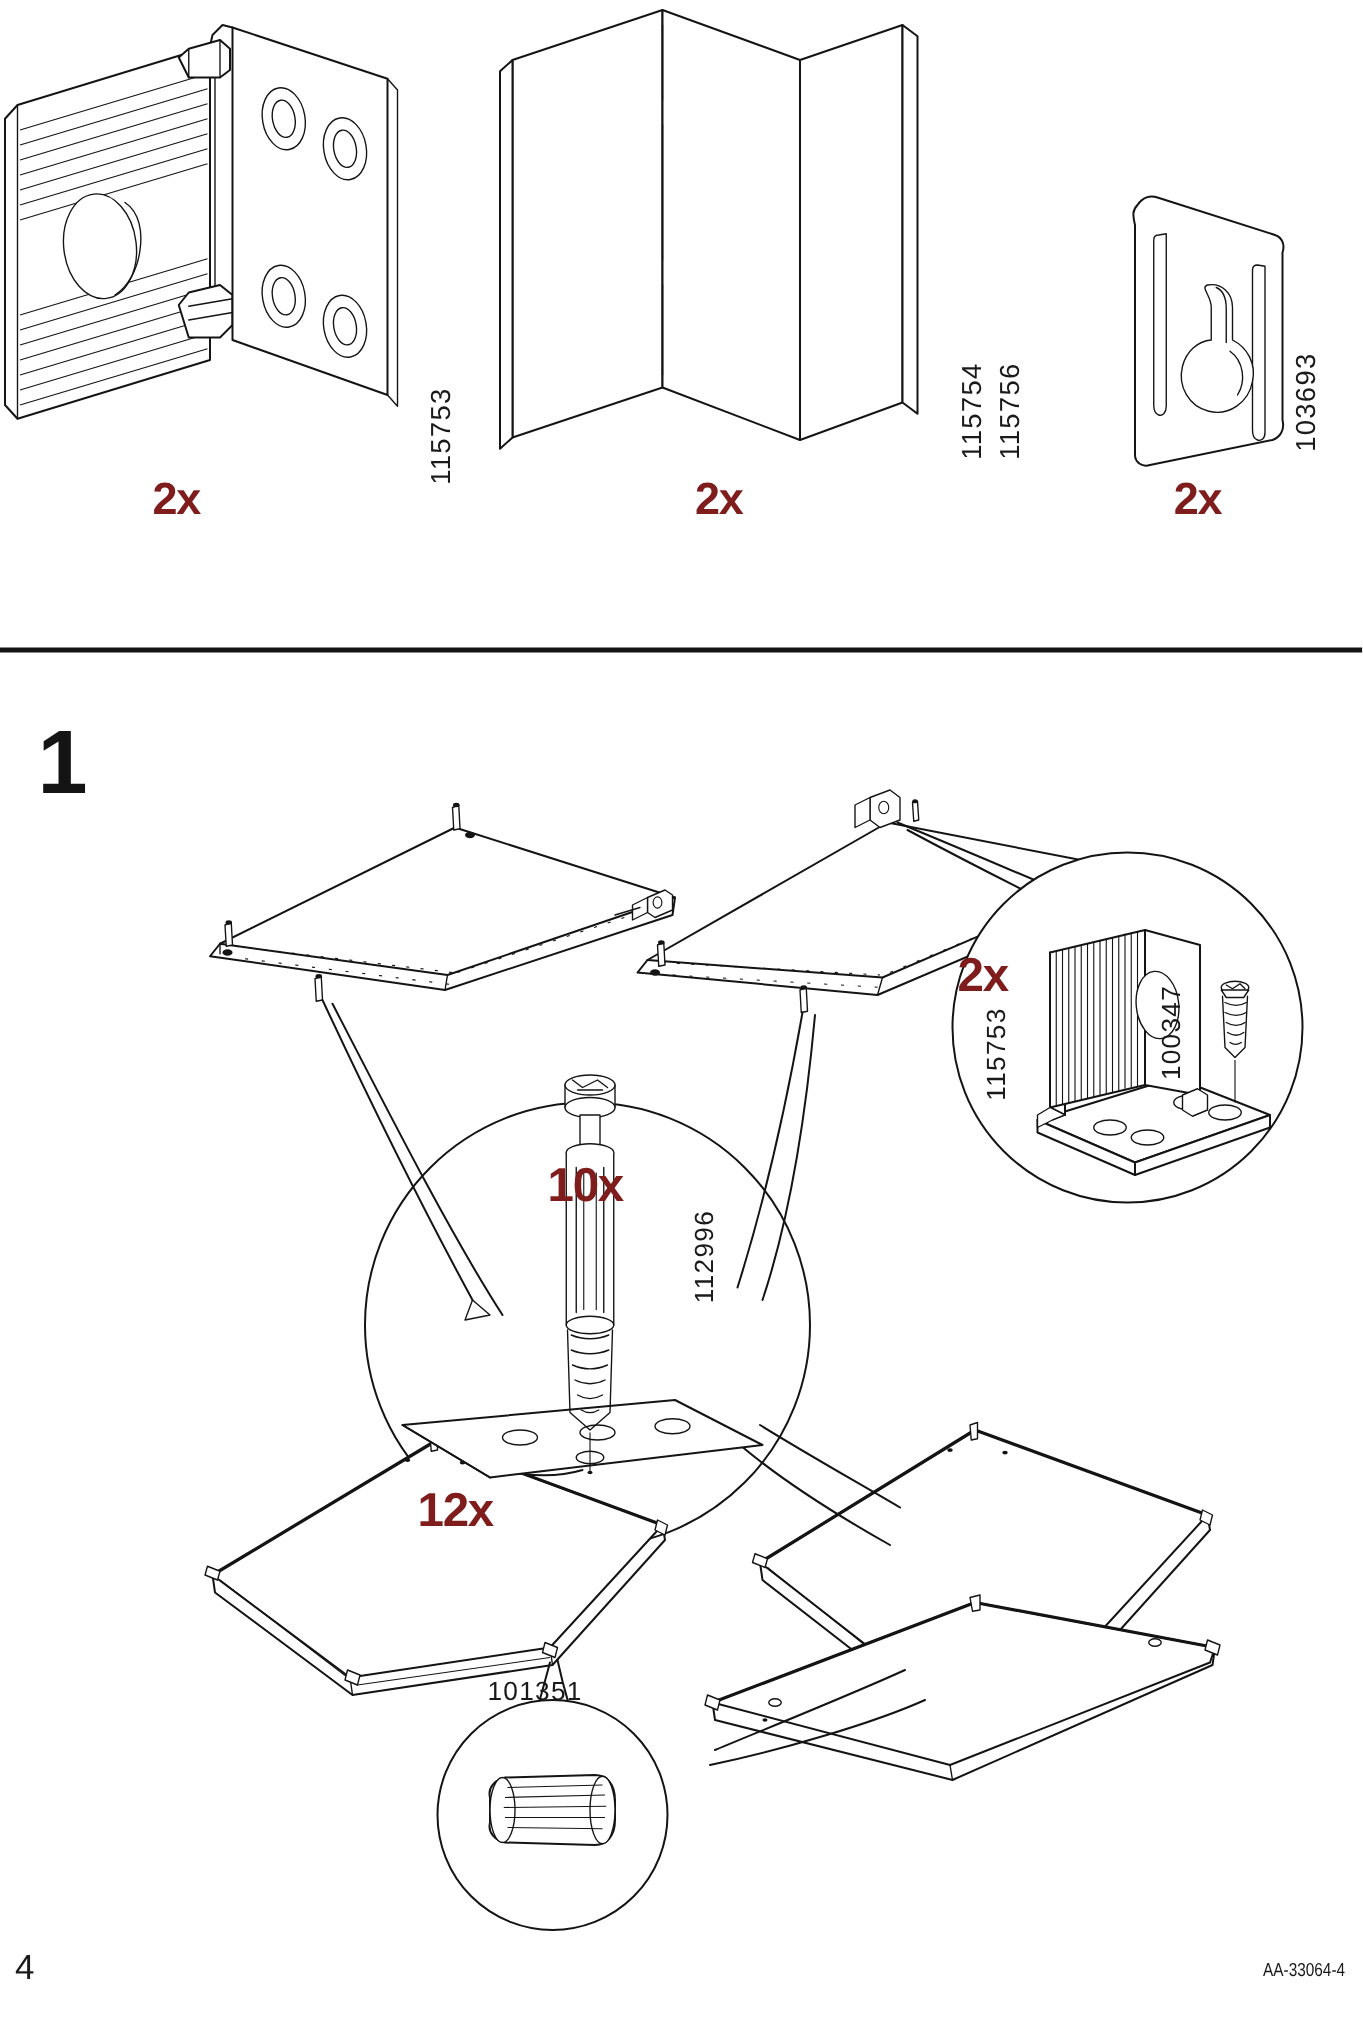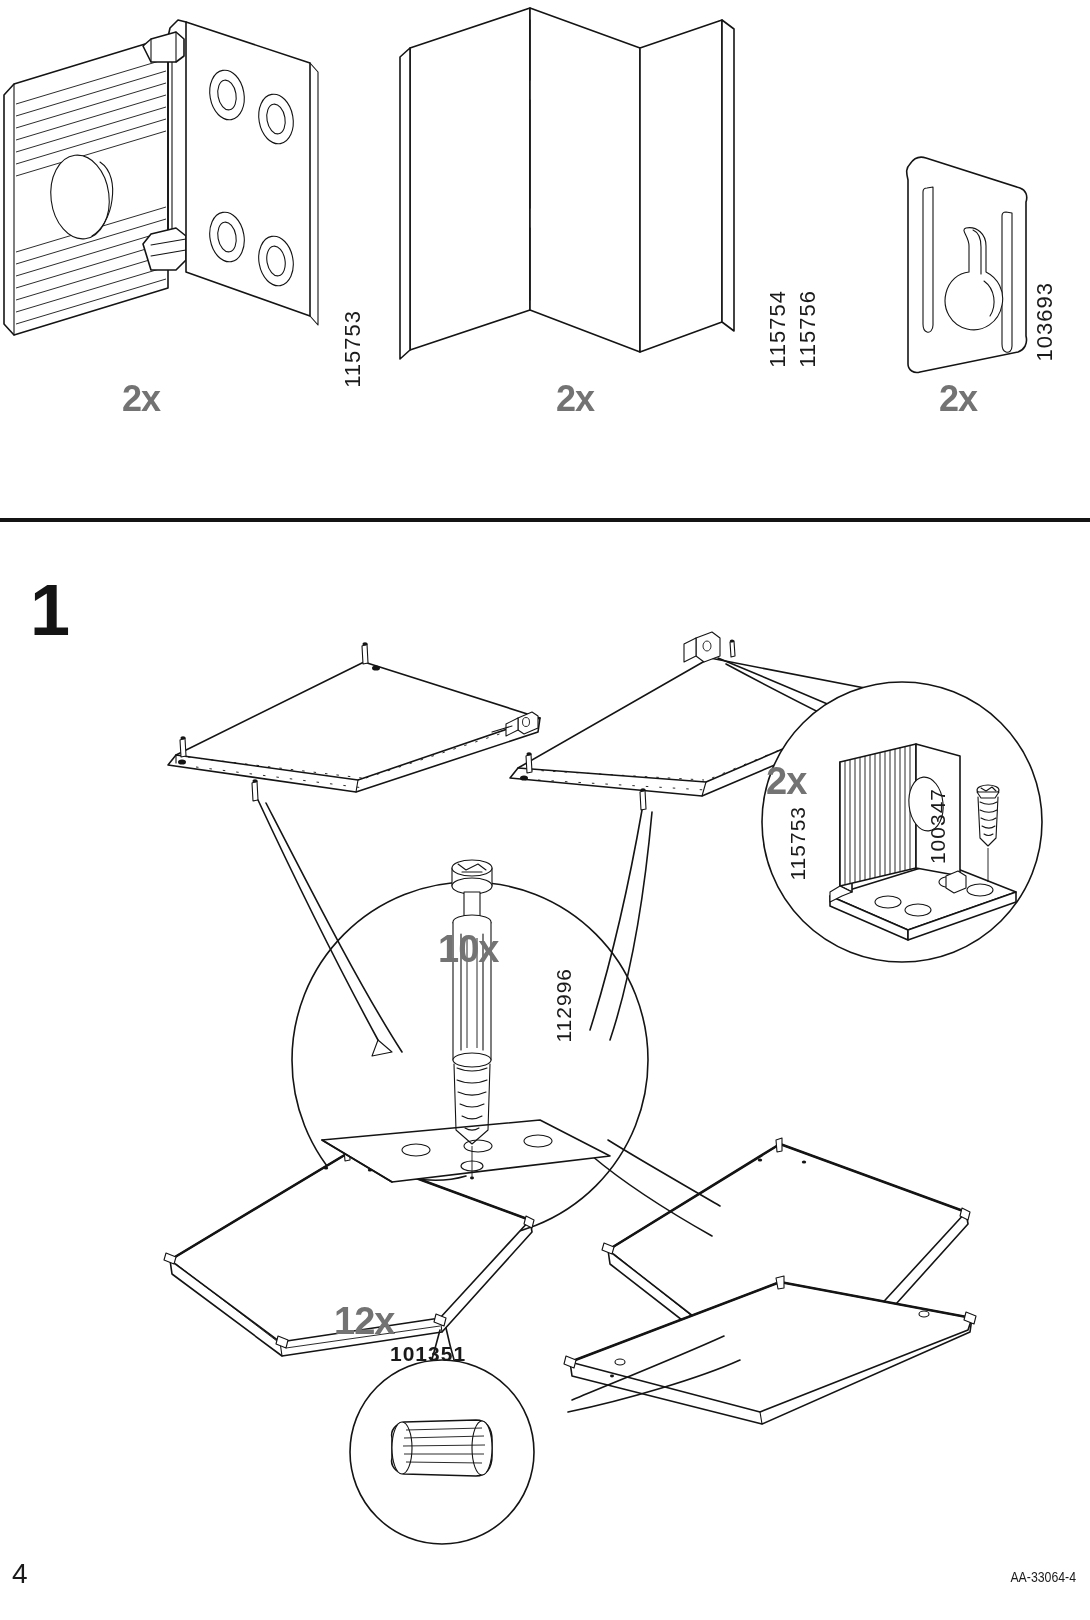--- a/index.html
+++ b/index.html
@@ -18,34 +18,34 @@
     background: #ffffff;
     overflow: hidden;
   }
 
   
   .abs { position: absolute; }
   .qty {
     font-family: "Liberation Sans", sans-serif;
     font-weight: 700;
     letter-spacing: -1px;
-    color: #737373;
+    color: #7f1d1d;
   }
   .partno {
     font-family: "Liberation Sans", sans-serif;
     font-weight: 400;
     color: #1a1a1a;
     writing-mode: vertical-rl;
     transform: rotate(180deg);
     white-space: nowrap;
     letter-spacing: 1px;
   }
   .partno-h {
     font-family: "Liberation Sans", sans-serif;
-    font-weight: 700;
+    font-weight: 400;
     color: #1a1a1a;
     white-space: nowrap;
     letter-spacing: 1px;
   }
 
   
   #parts-strip { left: 0; top: 0; width: 1090px; height: 520px; }
 
   .part-slot { position: absolute; }
 
@@ -476,19 +476,19 @@
     </svg>
   </div>
 
   <div class="abs qty" style="left:438px; top:888px; font-size:38px;margin-top:40px;">10x</div>
   <div class="abs partno" style="left:552px; top:968px; font-size:21px;">112996</div>
 
   <div class="abs qty" style="left:766px; top:760px; font-size:38px;">2x</div>
   <div class="abs partno" style="left:786px; top:806px; font-size:21px;">115753</div>
   <div class="abs partno" style="left:926px; top:788px; font-size:21px;">100347</div>
 
-  <div class="abs qty" style="left:334px; top:1300px; font-size:38px;">12x</div>
+  <div class="abs qty" style="left:334px; top:1188px; font-size:38px;">12x</div>
   <div class="abs partno-h" style="left:390px; top:1342px; font-size:21px;">101351</div>
 
   <div id="page-num" class="abs">4</div>
   <div id="doc-code" class="abs">AA-33064-4</div>
 
 </div>
 
 </body></html>

